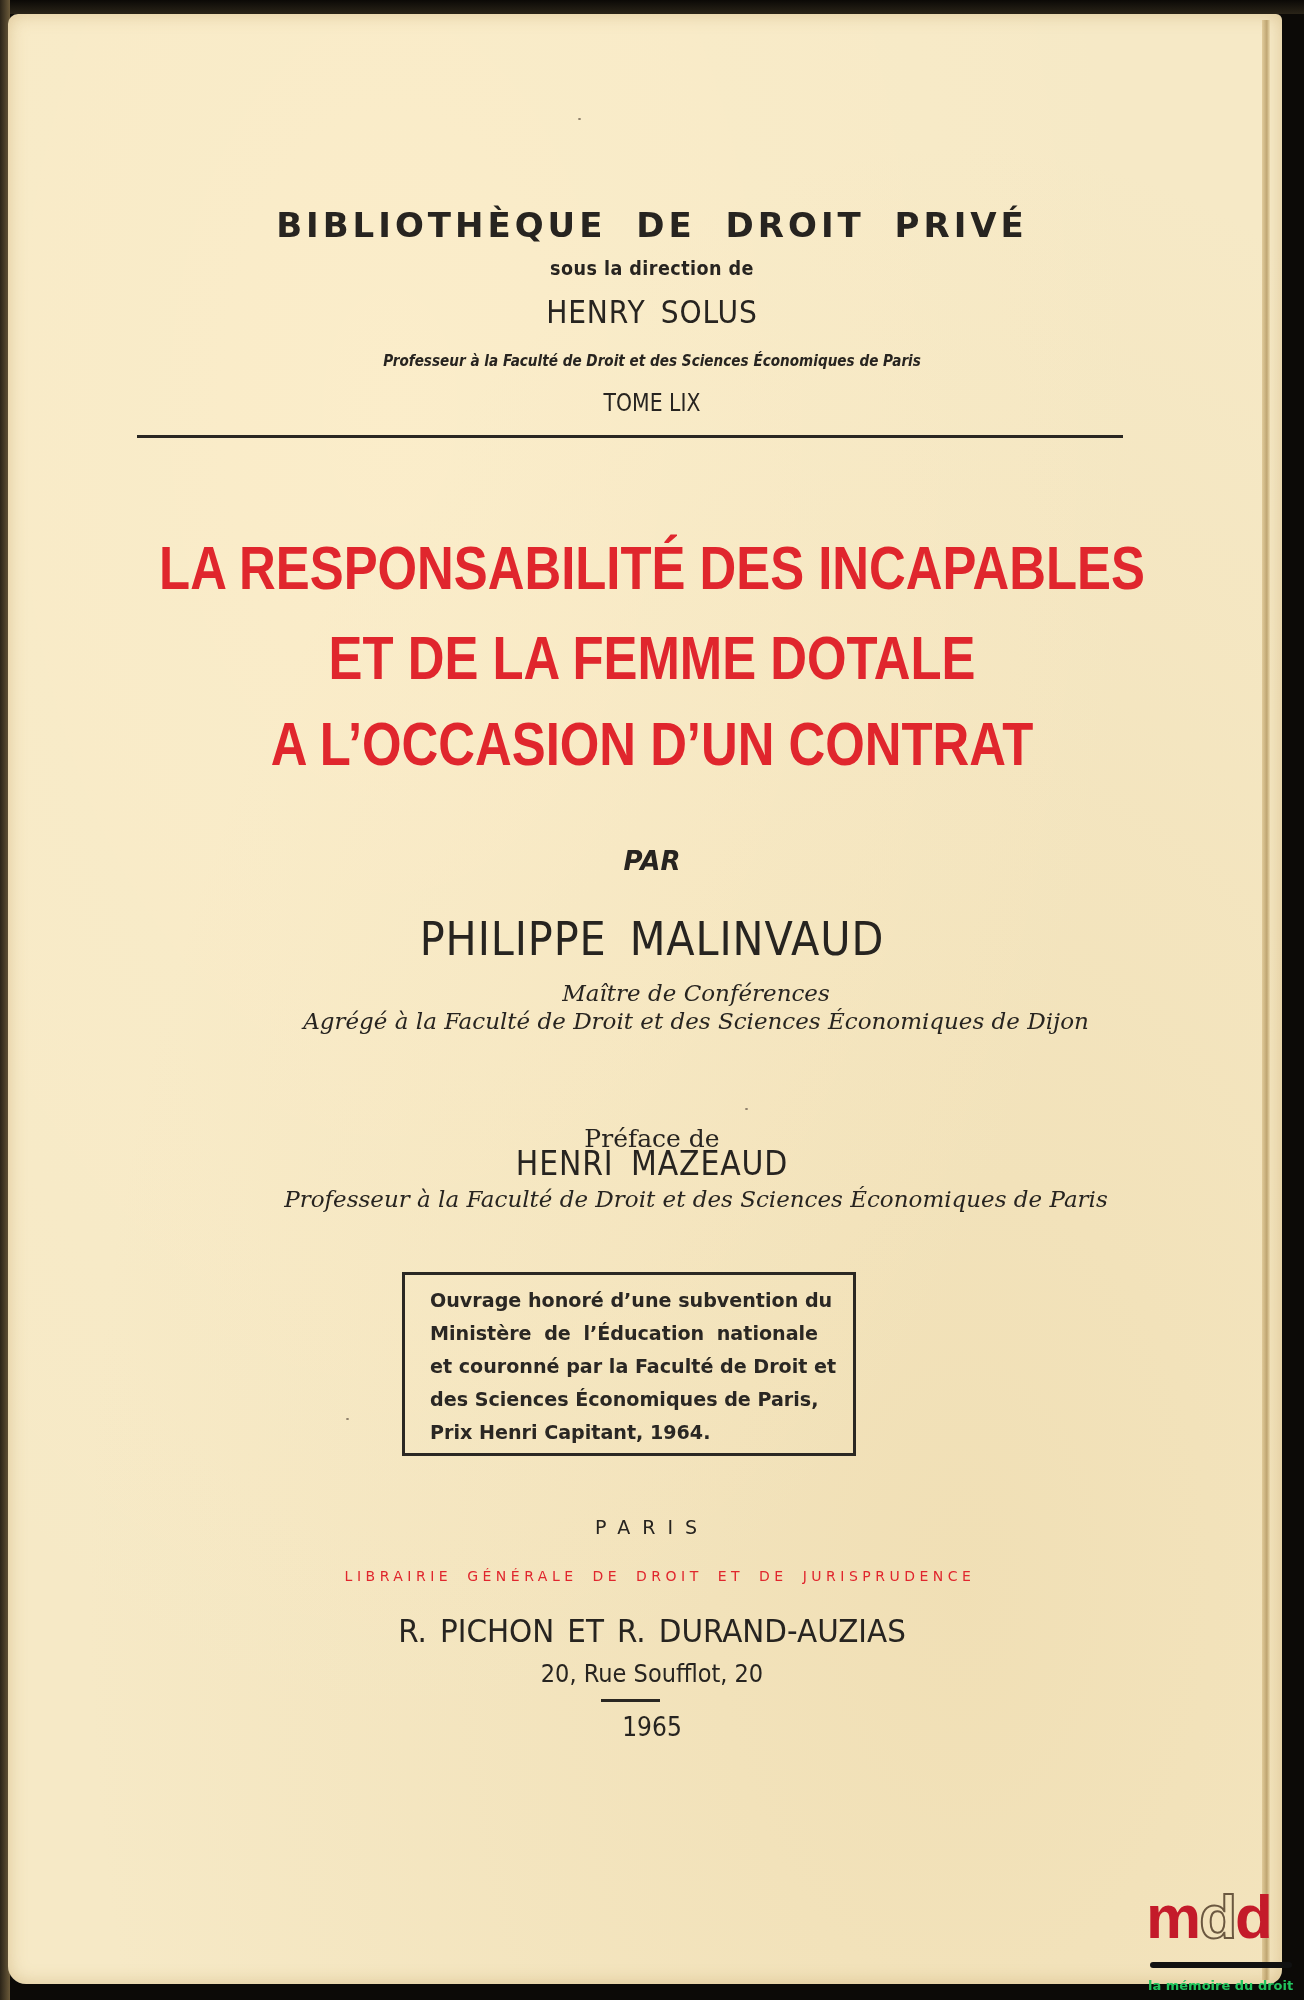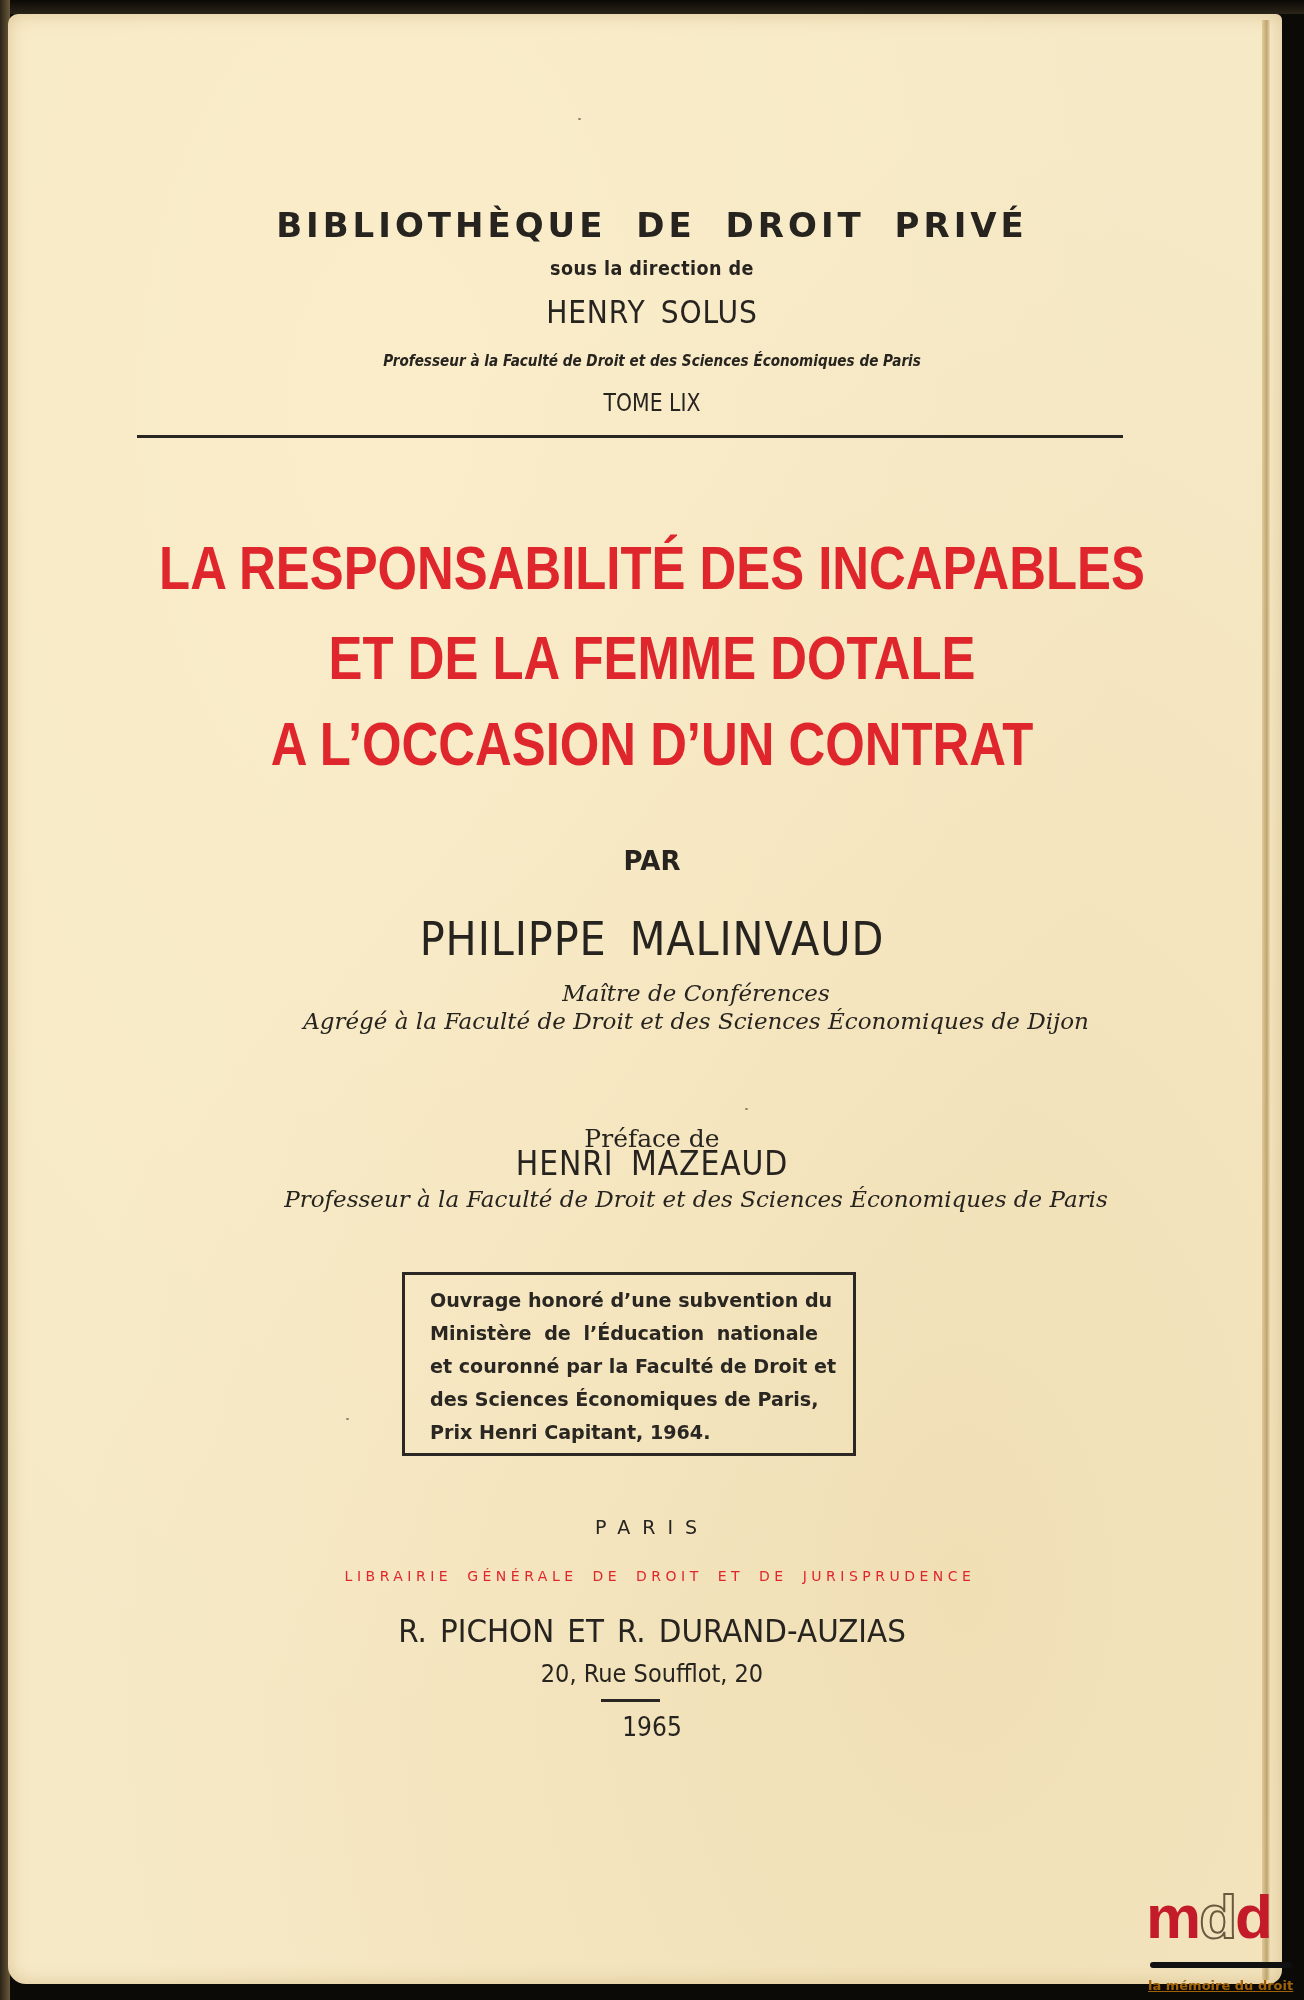--- a/index.html
+++ b/index.html
@@ -49,21 +49,21 @@
 
   .title {
     top:0; font-family:"Liberation Sans", sans-serif; font-weight:bold;
     font-size:62px; color:#e0262d; letter-spacing:0px;
     transform:scaleX(0.82); transform-origin:center;
   }
   #t1 { top:532px; }
   #t2 { top:622px; }
   #t3 { top:708px; }
 
-  #par  { top:846px; font-size:26px; font-weight:bold; }
+  #par  { top:846px; font-size:26px; font-weight:bold;font-style:italic; }
   #author { top:912px; font-size:46px; letter-spacing:1px; word-spacing:10px; transform:scaleX(0.9); }
   #author-role1 { top:980px; font-size:23px; }
   #author-role2 { top:1008px; font-size:23px; }
 
   #preface { top:1112px; font-size:25px; font-family:"DejaVu Serif", serif;margin-top:12px; }
   #prefacer { top:1143px; font-size:34px; letter-spacing:1px; word-spacing:8px; transform:scaleX(0.88);}
   #prefacer-role { top:1186px; font-size:23px; }
 
   .award-box {
     position:absolute; left:402px; top:1272px; width:454px; height:184px;
@@ -87,21 +87,21 @@
   .logo {
     position:absolute; left:1140px; top:1886px; width:164px; height:114px;text-align:center;
   }
   .logo-mark {
     position:absolute; left:6px; top:0; font-family:"Liberation Sans", sans-serif;
     font-size:62px; font-weight:bold; color:#c41b2a; letter-spacing:-2px; line-height:62px;
   }
   .logo-mark .hollow { color:transparent; -webkit-text-stroke:2px #6b5840; }
   .logo-bar { position:absolute; left:10px; top:76px; width:142px; height:6px; background:#111; border-radius:3px;}
   .logo-tag {
-    position:absolute; left:8px; top:92px; font-size:13px; color:#a16207; font-weight:bold; white-space:nowrap;text-decoration:underline;
+    position:absolute; left:8px; top:92px; font-size:13px; color:#22c55e; font-weight:bold; white-space:nowrap;
   }
   .speck { position:absolute; width:3px; height:2px; background:#8a7c68; border-radius:50%; }
 </style>
 </head>
 <body>
 
 <div class="topband"></div>
 <div class="spine-left"></div>
 
 <div class="page"></div>

